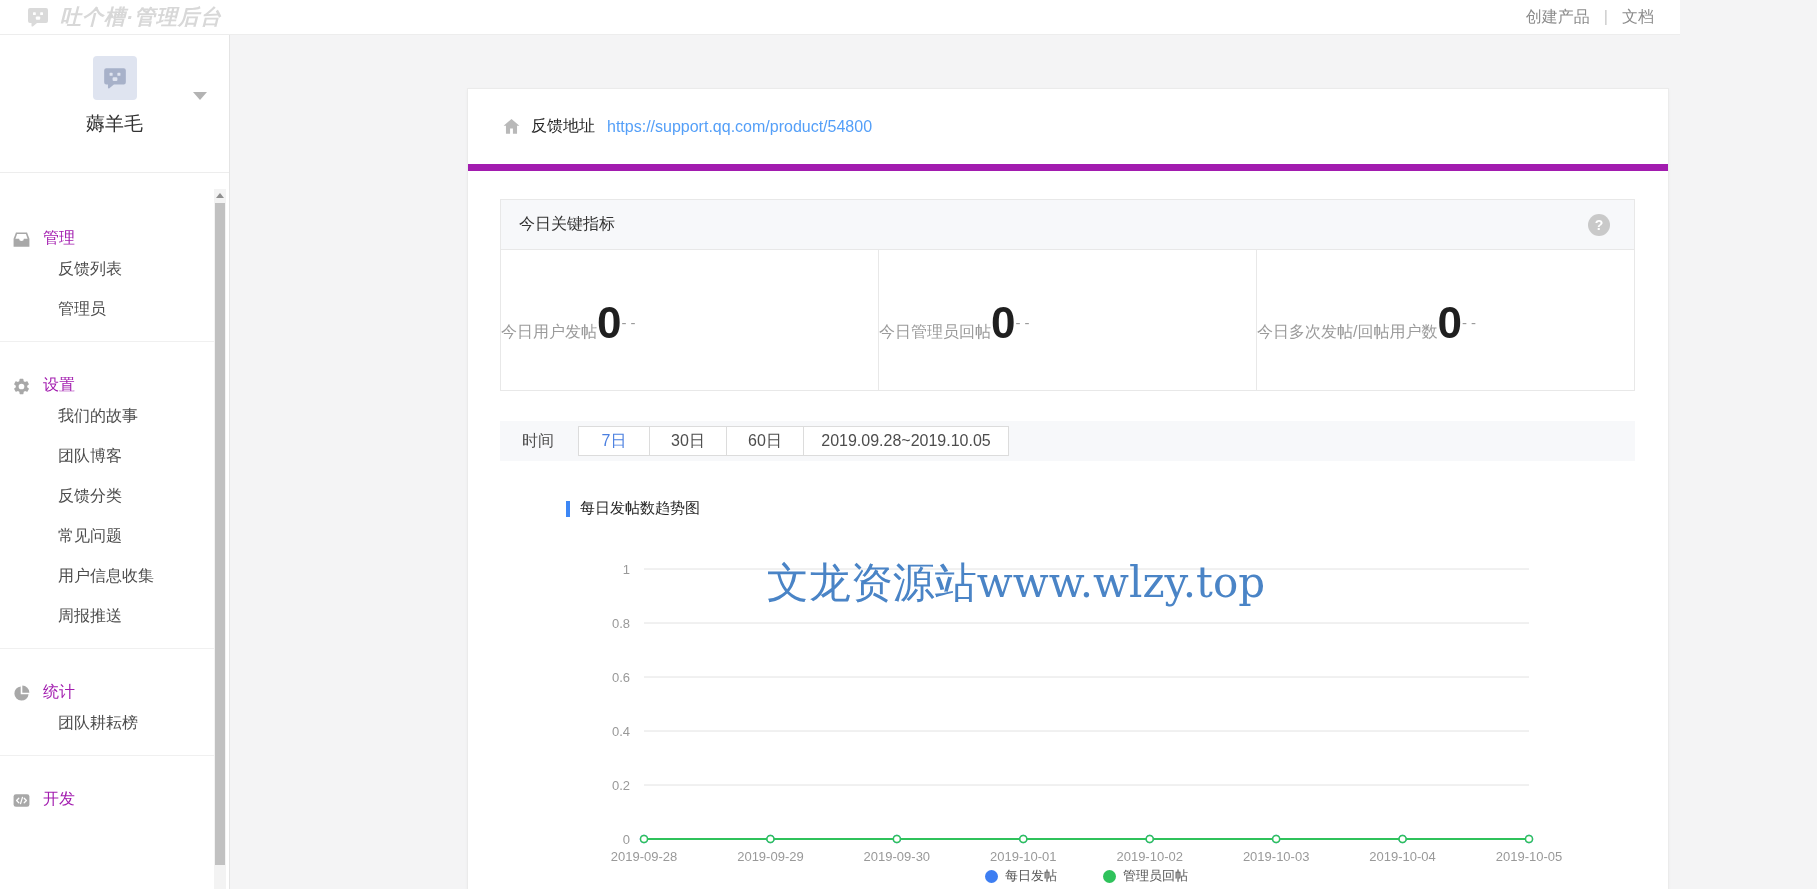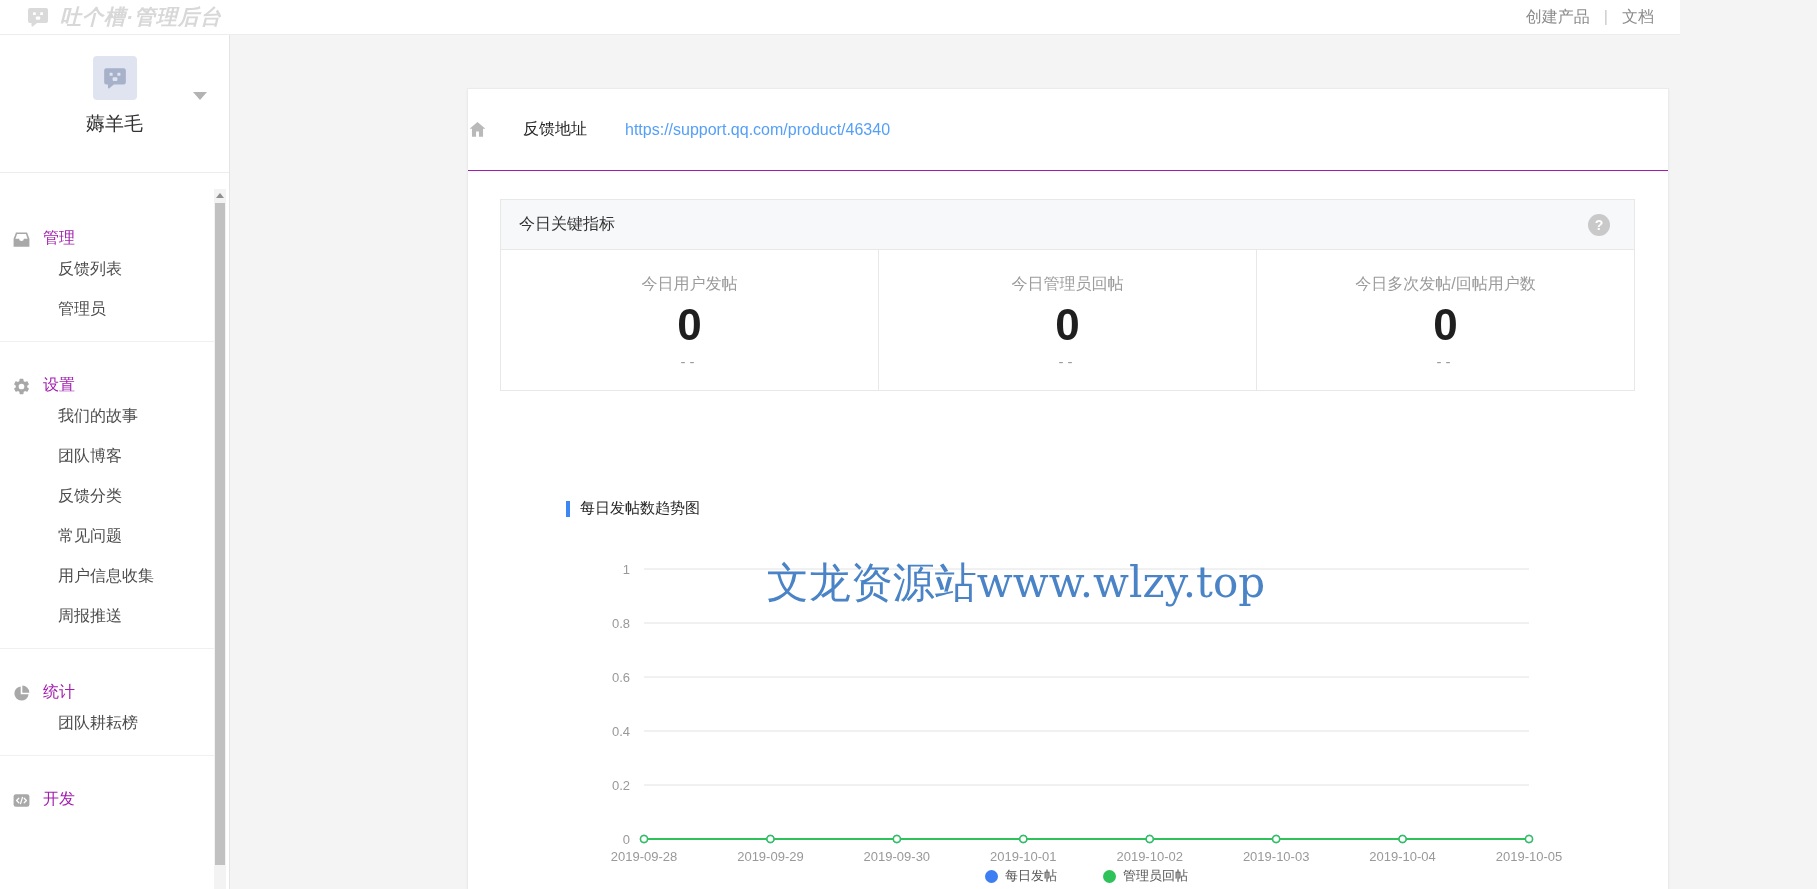--- a/index.html
+++ b/index.html
@@ -79,22 +79,22 @@
     background: #c1c1c1;
   }
   
   .main { position: absolute; left: 231px; top: 35px; right: 0; bottom: 0; background: #f4f4f5; }
   .card {
     position: absolute; left: 236px; top: 53px; width: 1202px; height: 840px;
     background: #fff; border: 1px solid #ebebeb;
     box-shadow: 0 1px 3px rgba(0,0,0,0.03);
   }
   .feedback-row {
-    height: 82px; border-bottom: 1px solid #a21caf;
-    display: flex; align-items: center;  gap: 26px;
+    height: 82px; border-bottom: 7px solid #a21caf;
+    display: flex; align-items: center; padding-left: 34px;
   }
   .feedback-row .home-ico { width: 19px; height: 19px; color: #b9b9b9; }
   .feedback-label { font-size: 16px; color: #262626; margin-left: 10px; }
   .feedback-link { font-size: 16px; color: #549ff8; margin-left: 12px; text-decoration: none; cursor: pointer; }
   
   .metrics-panel {
     position: absolute; left: 32px; top: 110px; width: 1135px;
     border: 1px solid #e8e8e8;
   }
   .metrics-header {
@@ -103,21 +103,21 @@
     padding: 0 24px 0 18px;
   }
   .metrics-title { font-size: 16px; color: #333; }
   .help-icon {
     width: 22px; height: 22px; border-radius: 50%; background: #c9c9c9;
     color: #fff; font-size: 14px; font-weight: bold;
     display: flex; align-items: center; justify-content: center; cursor: pointer;
   }
   .metrics-body { display: flex; height: 140px; background: #fff; }
   .metric-col {
-    flex: 1; display: flex; flex-direction: column; align-items: center;
+    flex: 1; display: flex; align-items: center;
   }
   .metric-col + .metric-col { border-left: 1px solid #e8e8e8; }
   .metric-label { margin-top: 24px; font-size: 16px; color: #9b9b9b; }
   .metric-value { margin-top: 6px; font-size: 44px; font-weight: bold; color: #1f1f1f; line-height: 1.1; }
   .metric-sub { margin-top: 4px; font-size: 15px; color: #9b9b9b; letter-spacing: 4px; }
   
   .time-filter {
     position: absolute; left: 32px; top: 332px; width: 1135px; height: 40px;
     background: #f7f8fa; display: flex; align-items: center; padding-left: 22px;
   }
@@ -242,21 +242,21 @@
 </div>
 
 <div class="main">
   <div class="card">
 
     <div class="feedback-row">
       <svg class="home-ico" viewBox="0 0 24 24" fill="currentColor">
         <path d="M12 2.5L22 11h-3v10h-5.2v-6.4h-3.6V21H5V11H2z"></path>
       </svg>
       <span class="feedback-label">反馈地址</span>
-      <a class="feedback-link">https://support.qq.com/product/46340</a>
+      <a class="feedback-link">https://support.qq.com/product/54800</a>
     </div>
 
     <div class="metrics-panel">
       <div class="metrics-header">
         <span class="metrics-title">今日关键指标</span>
         <span class="help-icon">?</span>
       </div>
       <div class="metrics-body">
         <div class="metric-col">
           <div class="metric-label">今日用户发帖</div>
@@ -269,20 +269,27 @@
           <div class="metric-sub">--</div>
         </div>
         <div class="metric-col">
           <div class="metric-label">今日多次发帖/回帖用户数</div>
           <div class="metric-value">0</div>
           <div class="metric-sub">--</div>
         </div>
       </div>
     </div>
 
+    <div class="time-filter">
+      <span class="time-label">时间</span>
+      <button class="tf-btn tf-7 selected">7日</button>
+      <button class="tf-btn tf-30">30日</button>
+      <button class="tf-btn tf-60">60日</button>
+      <button class="tf-btn tf-range">2019.09.28~2019.10.05</button>
+    </div>
 
     <div class="chart-title">
       <span class="chart-title-bar"></span>
       <span class="chart-title-text">每日发帖数趋势图</span>
     </div>
 
     <div class="watermark">文龙资源站www.wlzy.top</div>
 
     <svg id="trend-chart" class="trend-svg" width="1040" height="330" viewBox="0 0 1040 330">
         <line x1="76" y1="290" x2="961" y2="290" stroke="#e2e2e2" stroke-width="1"></line>

